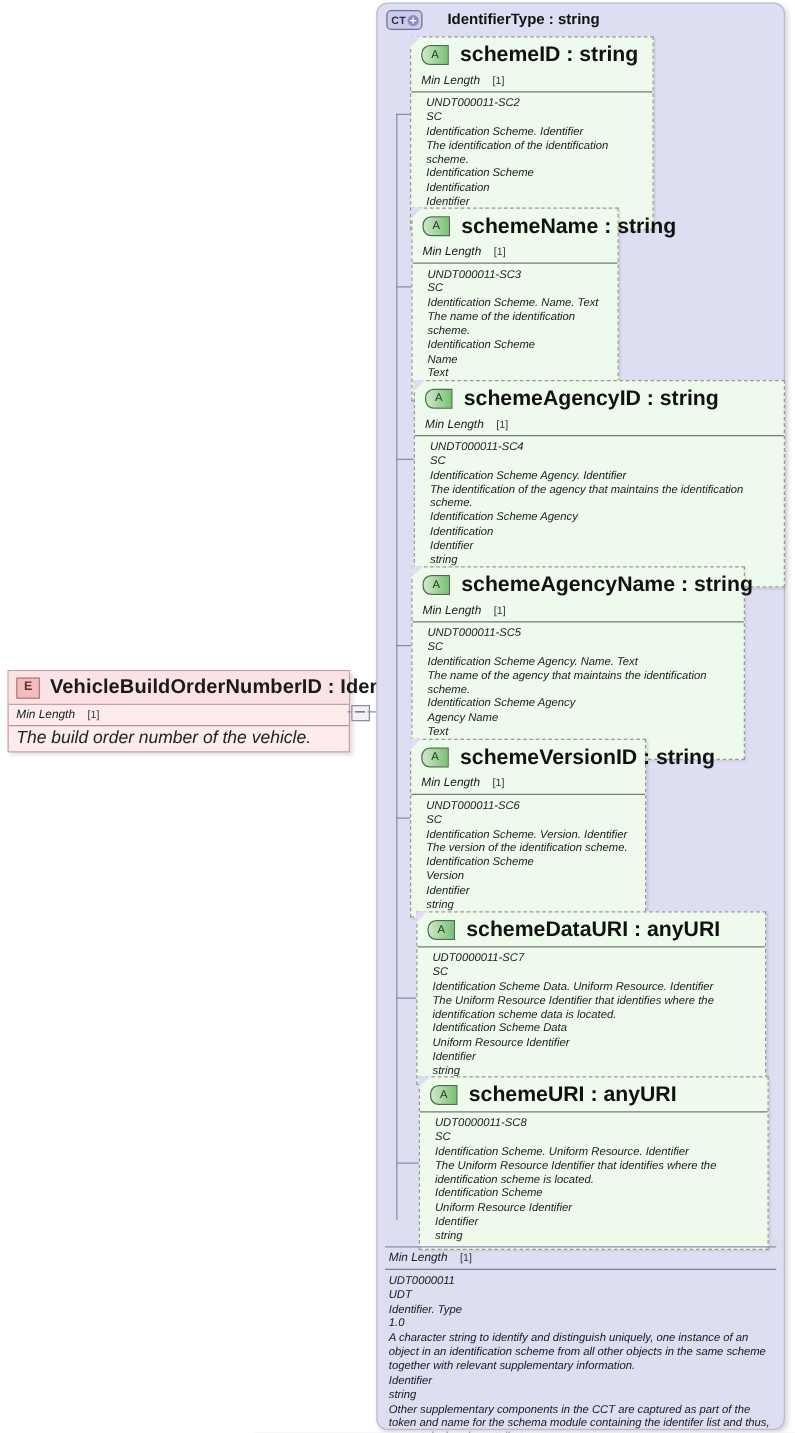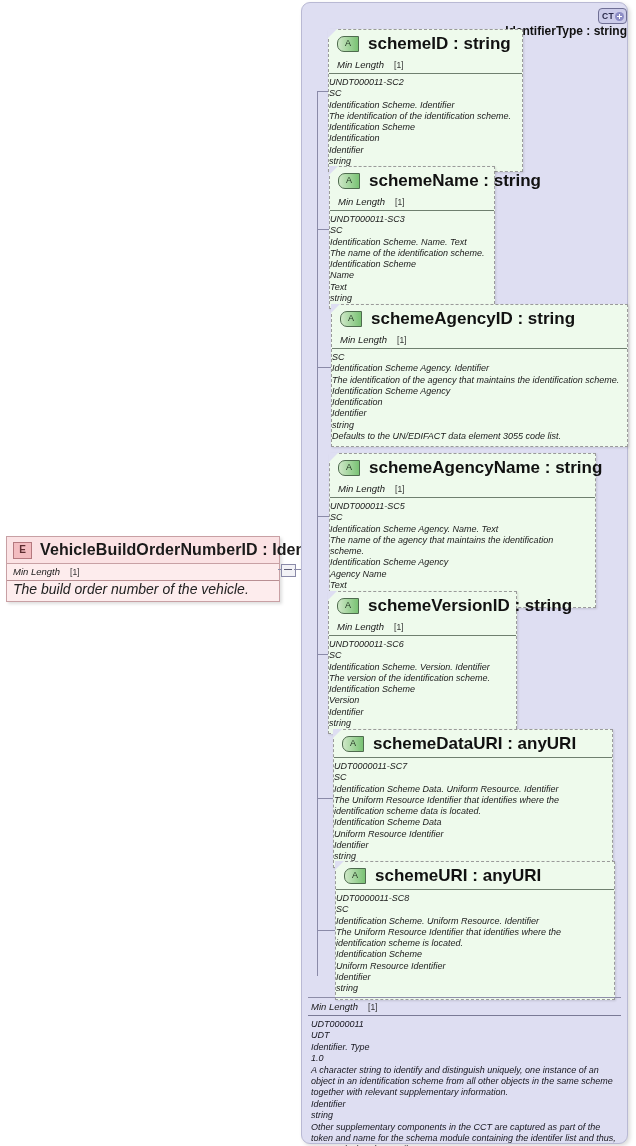--- a/index.html
+++ b/index.html
@@ -35,21 +35,21 @@
   
   .toggle{position:absolute;left:281px;top:564px;width:13px;height:11px;
           border:1px solid #8a8aa8;background:#f2f2f6;}
   .toggle i{position:absolute;left:2px;top:4px;width:8px;height:1px;
           background:#5a5a72;display:block;}
 
   
   .ctbox{position:absolute;left:301px;top:2px;width:325px;height:1140px;
          background:#dedef2;border:1px solid #b9b9d4;border-radius:9px;
          box-shadow:2px 2px 4px rgba(0,0,0,.15);}
-  .ct-hdr{display:flex;align-items:flex-end;padding:5px 0 3px 7px;flex-direction:column;}
+  .ct-hdr{display:flex;align-items:flex-start;padding:5px 0 3px 7px;}
   .icon-ct{flex:0 0 auto;display:flex;align-items:center;
            height:14px;padding:0 2px 0 3px;border:1px solid #6f6f94;
            border-radius:4px;background:#ccccea;}
   .icon-ct .lbl{font-size:8.5px;font-weight:bold;color:#2a2a4a;
            letter-spacing:.3px;line-height:12px;}
   .icon-ct .plus{margin-left:1px;width:9px;height:9px;border-radius:50%;
            background:#8c8cc4;position:relative;}
   .icon-ct .plus:before,.icon-ct .plus:after{content:"";position:absolute;
            background:#fff;}
   .icon-ct .plus:before{left:2px;top:4px;width:5px;height:1px;}
@@ -65,21 +65,21 @@
   .attr .ahdr{display:flex;align-items:center;padding:4px 6px 3px 8px;}
   .icon-a{flex:0 0 auto;width:20px;height:14px;
         border:1px solid #4e6b4e;border-top-left-radius:7px;
         border-bottom-left-radius:7px;
         background:linear-gradient(to right,#cfe8c8,#79c274);
         font-size:9px;line-height:12px;text-align:center;color:#223322;
         font-family:"Liberation Sans",sans-serif;}
   .attr .atitle{margin-left:9px;font-size:17px;font-weight:bold;color:#111;
         white-space:nowrap;}
   .attr .facet-row{border-bottom:1px solid #6f7f6f;padding:2px 6px 3px 8px;}
-  .attr .alines{padding:3px 6px 4px 0;font-size:9px;font-style:italic;
+  .attr .alines{padding:3px 6px 4px 12px;font-size:9px;font-style:italic;
         color:#1a1a1a;line-height:11.3px;}
   .attr .alines div{white-space:normal;}
 
   
   .ct-foot{position:absolute;left:6px;width:313px;}
   .ct-foot .facet-row{border-bottom:1px solid #7a7a96;padding:2px 4px 3px 3px;}
   .ct-foot .alines{padding:3px 4px 4px 3px;font-size:9px;font-style:italic;
         color:#16161e;line-height:11.4px;}
   .sep{position:absolute;height:1px;background:#8d8da8;}
 </style>
@@ -171,20 +171,21 @@
     <div class="attr" style="left:29px;top:301px;width:295px;">
       <div class="ahdr">
         <span class="icon-a">A</span>
         <span class="atitle">schemeAgencyID : string</span>
       </div>
       <div class="facet-row">
         <span class="facet-name">Min Length</span>
         <span class="facet-val">[1]</span>
       </div>
       <div class="alines">
+        <div>UNDT000011-SC4</div>
         <div>SC</div>
         <div>Identification Scheme Agency. Identifier</div>
         <div>The identification of the agency that maintains the identification scheme.</div>
         <div>Identification Scheme Agency</div>
         <div>Identification</div>
         <div>Identifier</div>
         <div>string</div>
         <div>Defaults to the UN/EDIFACT data element 3055 code list.</div>
       </div>
     </div>

